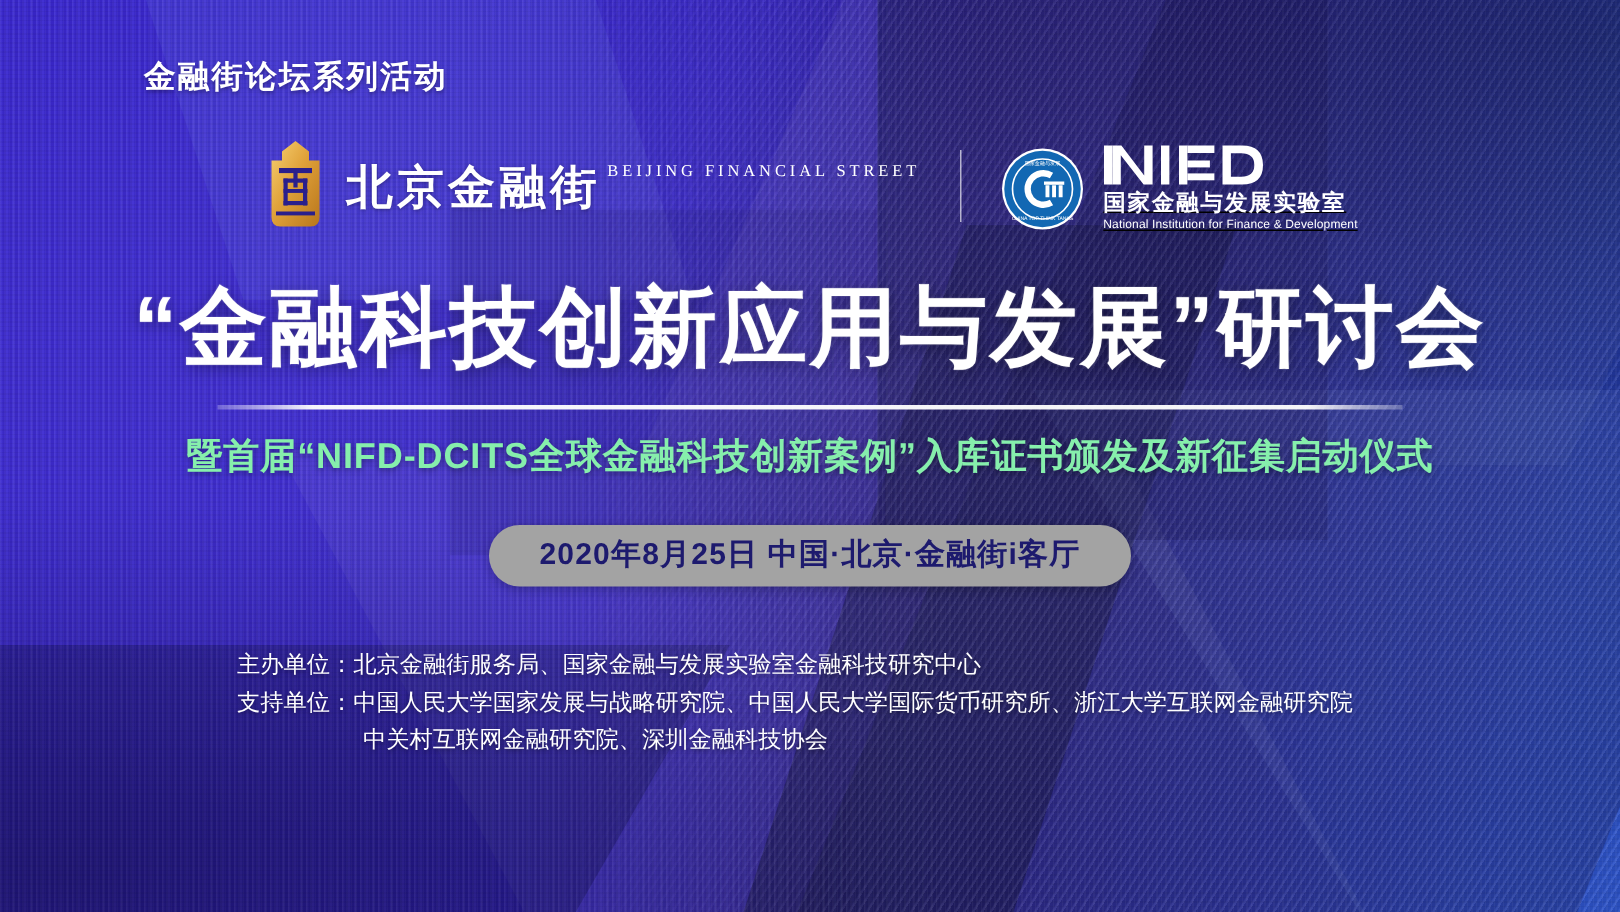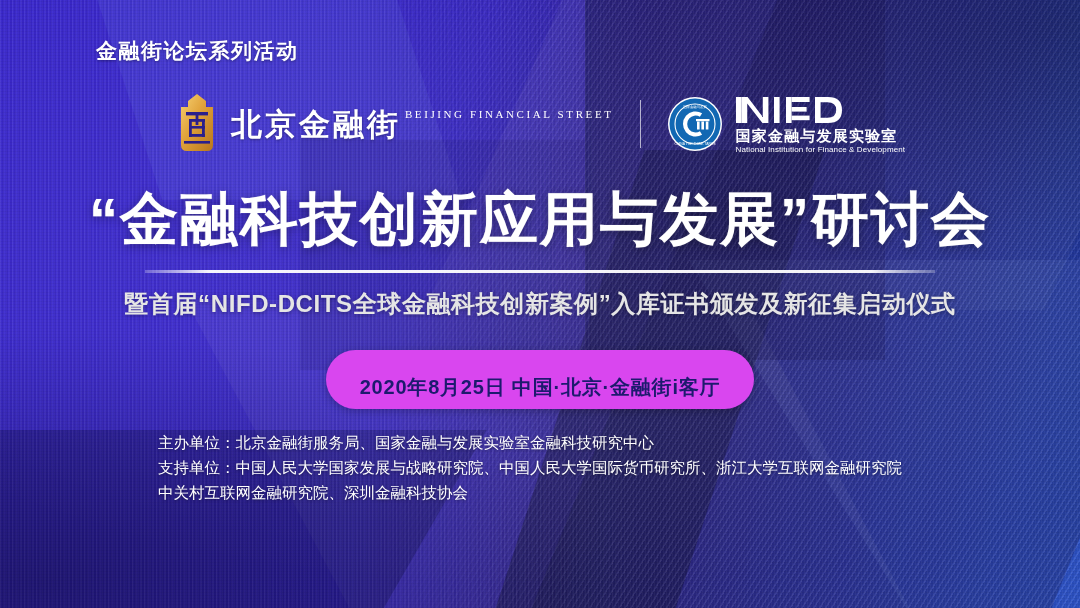--- a/index.html
+++ b/index.html
@@ -154,21 +154,21 @@
     font-size: 11px; color: #ffffff; letter-spacing: 2.6px;
     line-height: 1; white-space: nowrap;
   }
 
   .logo-sep {
     width: 1px; height: 48px;
     background: rgba(255,255,255,0.65);
     margin: 0 26px;
   }
 
-  .logo-nifd { display: flex; align-items: center; gap: 13px; }
+  .logo-nifd { display: flex; align-items: flex-end; gap: 13px; text-decoration: underline; }
   .seal { width: 56px; height: 56px; }
   .nifd-text { display: flex; flex-direction: column; gap: 3px; }
   .nifd-mark { display: flex; align-items: center; height: 30px; }
   .nifd-mark svg { display: block; }
   .nifd-cn {
     font-size: 15px; font-weight: bold; color: #ffffff;
     letter-spacing: 1.2px; line-height: 1; white-space: nowrap;
   }
   .nifd-en {
     font-size: 8px; color: #ffffff; letter-spacing: 0.1px;
@@ -199,37 +199,37 @@
         rgba(255,255,255,0.95) 92%,
         rgba(255,255,255,0.25));
   }
 
   .subhead {
     position: absolute;
     left: 0; right: 0; top: 288px;
     text-align: center;
     font-size: 24px;
     font-weight: bold;
-    color: #e5e5e5;
+    color: #86efac;
     letter-spacing: 0.6px;
     white-space: nowrap;
     text-shadow: 0 1px 4px rgba(0,0,0,0.35);
   }
 
   
   .pill-wrap {
     position: absolute;
     left: 0; right: 0; top: 350px;
     display: flex; justify-content: center;
   }
   .pill {
     display: inline-block;
-    padding: 24px 34px 8px;
+    padding: 6px 34px 8px;
     border-radius: 999px;
-    background: #d946ef;
+    background: #a3a3a3;
     color: #1d1a6e;
     font-size: 20px;
     font-weight: bold;
     letter-spacing: 0.8px;
     white-space: nowrap;
     box-shadow: 0 2px 8px rgba(0,0,0,0.25);
     text-align: center;
   }
 
   
@@ -237,21 +237,21 @@
     position: absolute;
     left: 158px; top: 432px;
     color: #ffffff;
     font-size: 15.5px;
     line-height: 25px;
     font-weight: normal;
     text-shadow: 0 1px 3px rgba(0,0,0,0.4);
     white-space: nowrap;
   }
   .credits .line { display: block; font-family: Liberation Mono, monospace; }
-  .credits .line.indent { }
+  .credits .line.indent { padding-left: 84px; }
 </style>
 </head>
 <body>
 
 <div id="poster">
 
   <div class="bg-layer bg-base"></div>
 
   <div class="bg-layer">
     <div class="shard sh-g lite2"></div>

